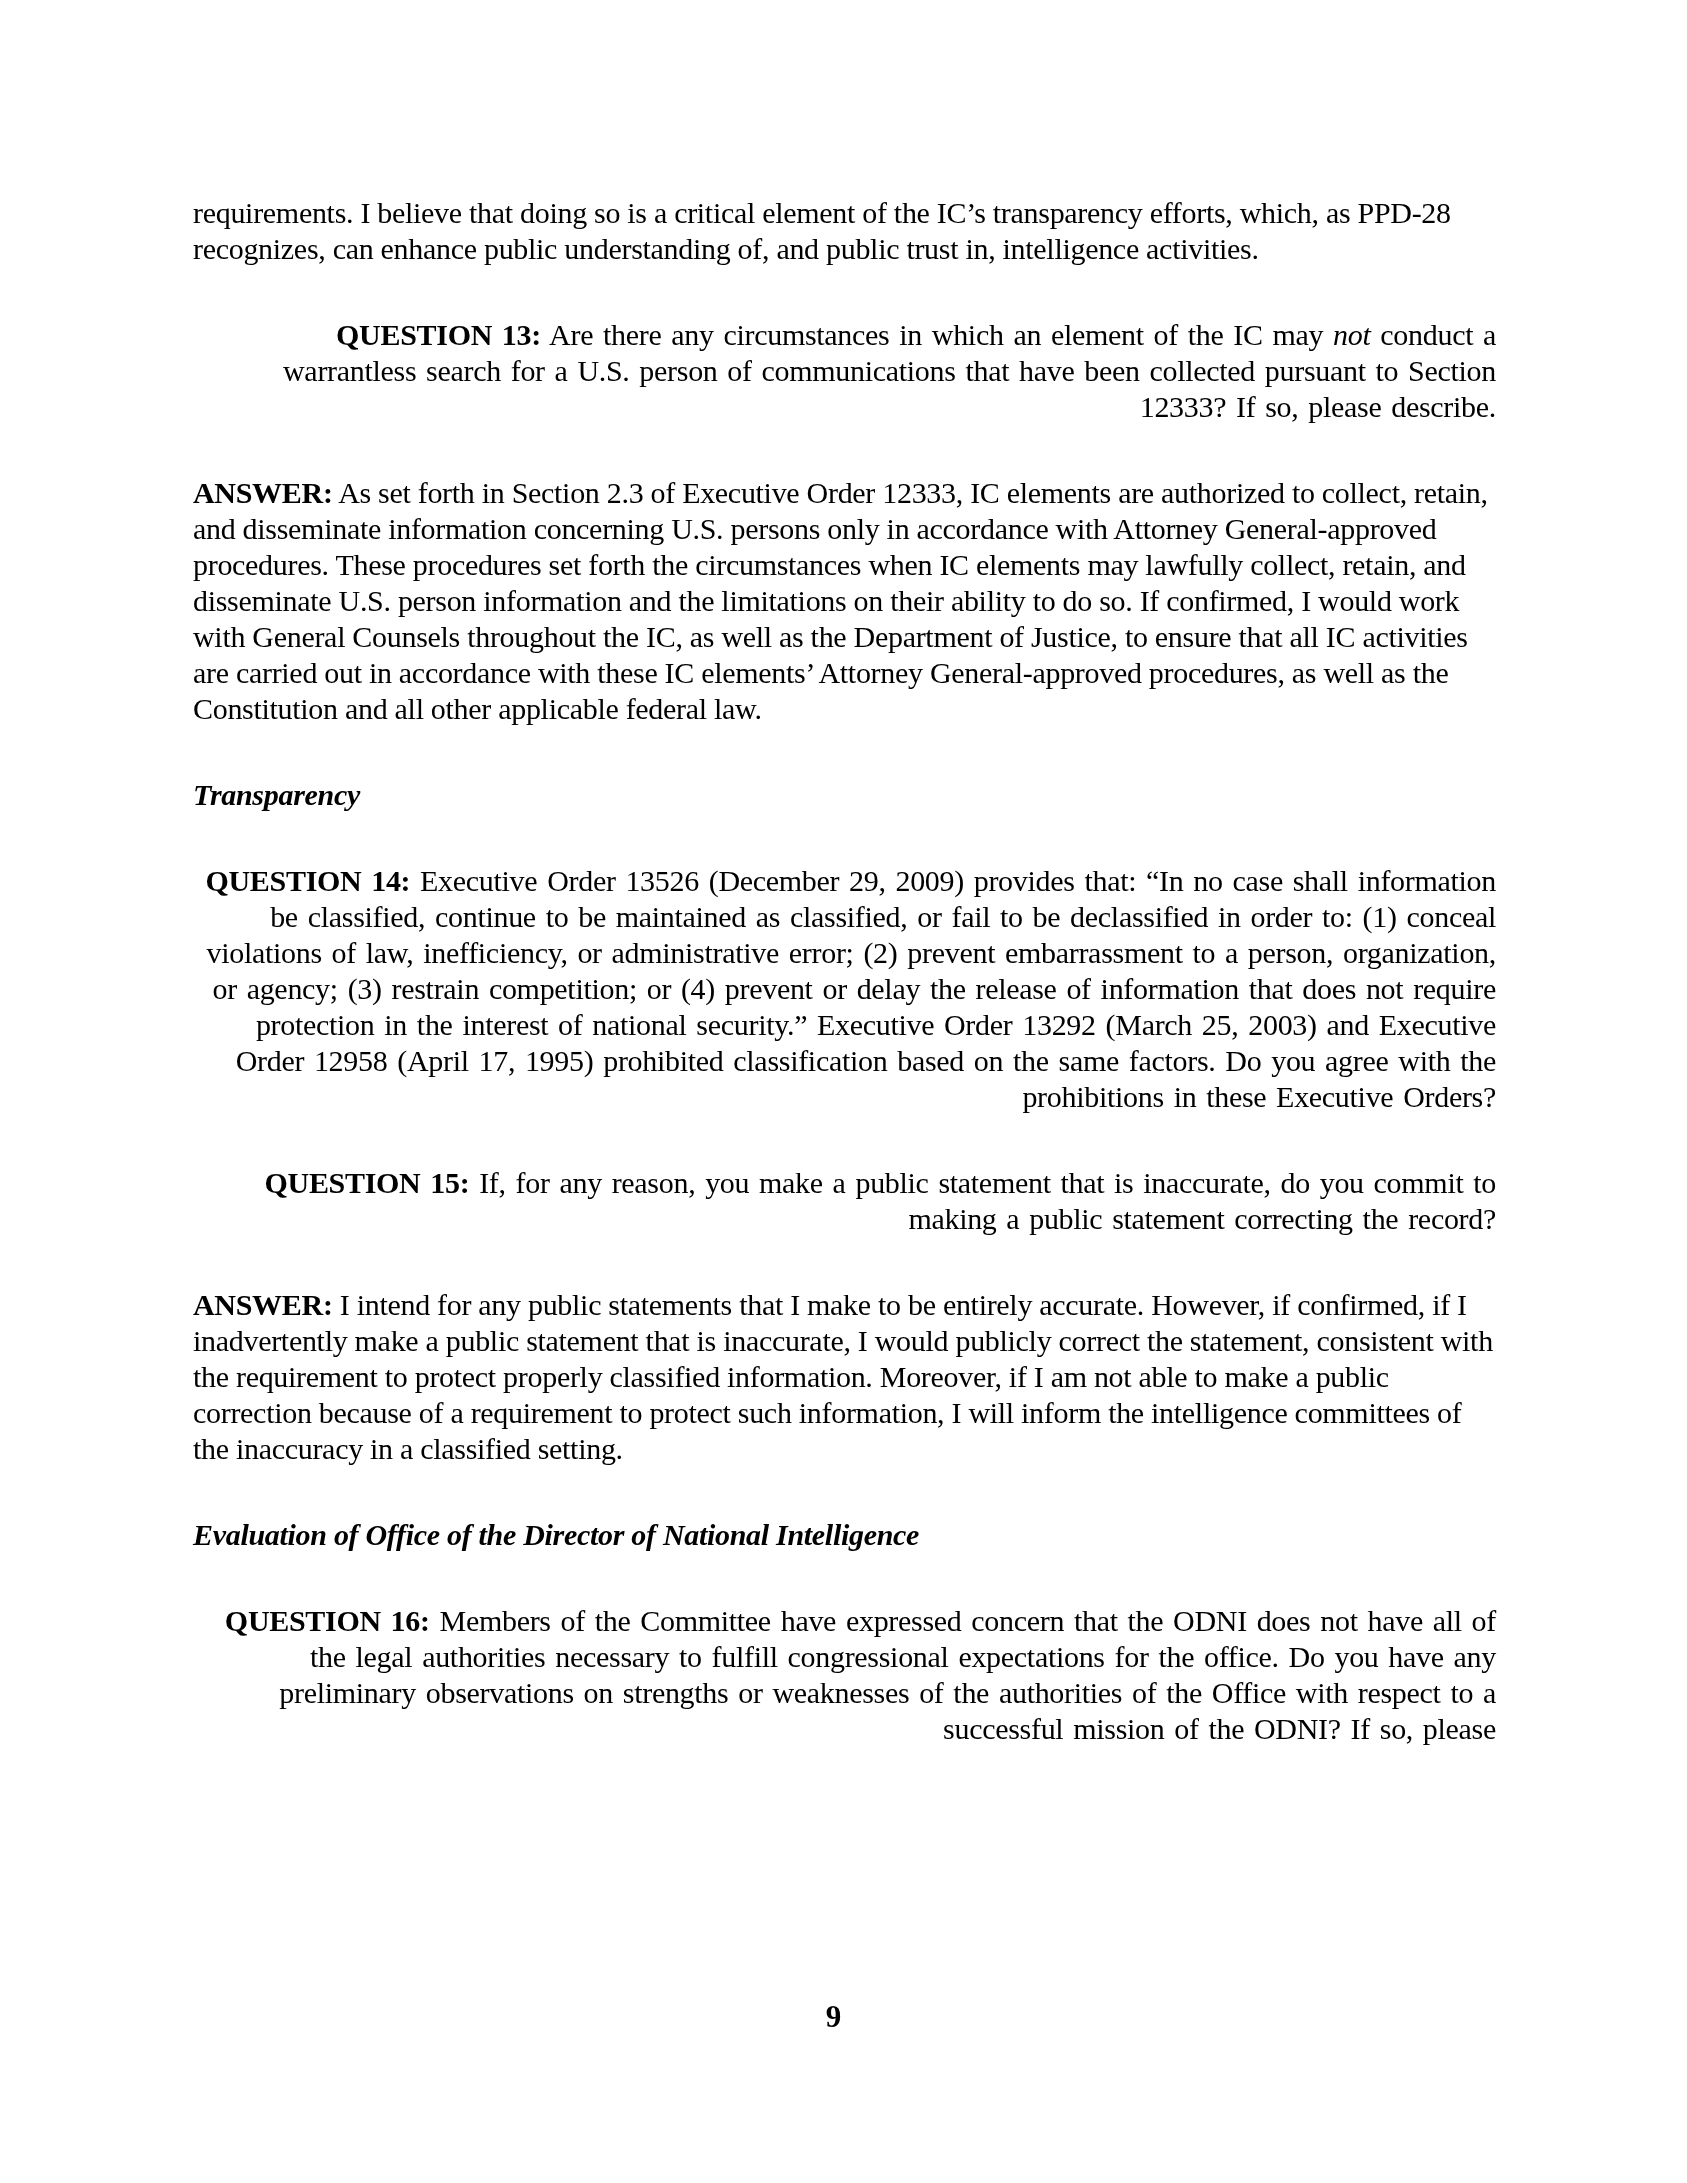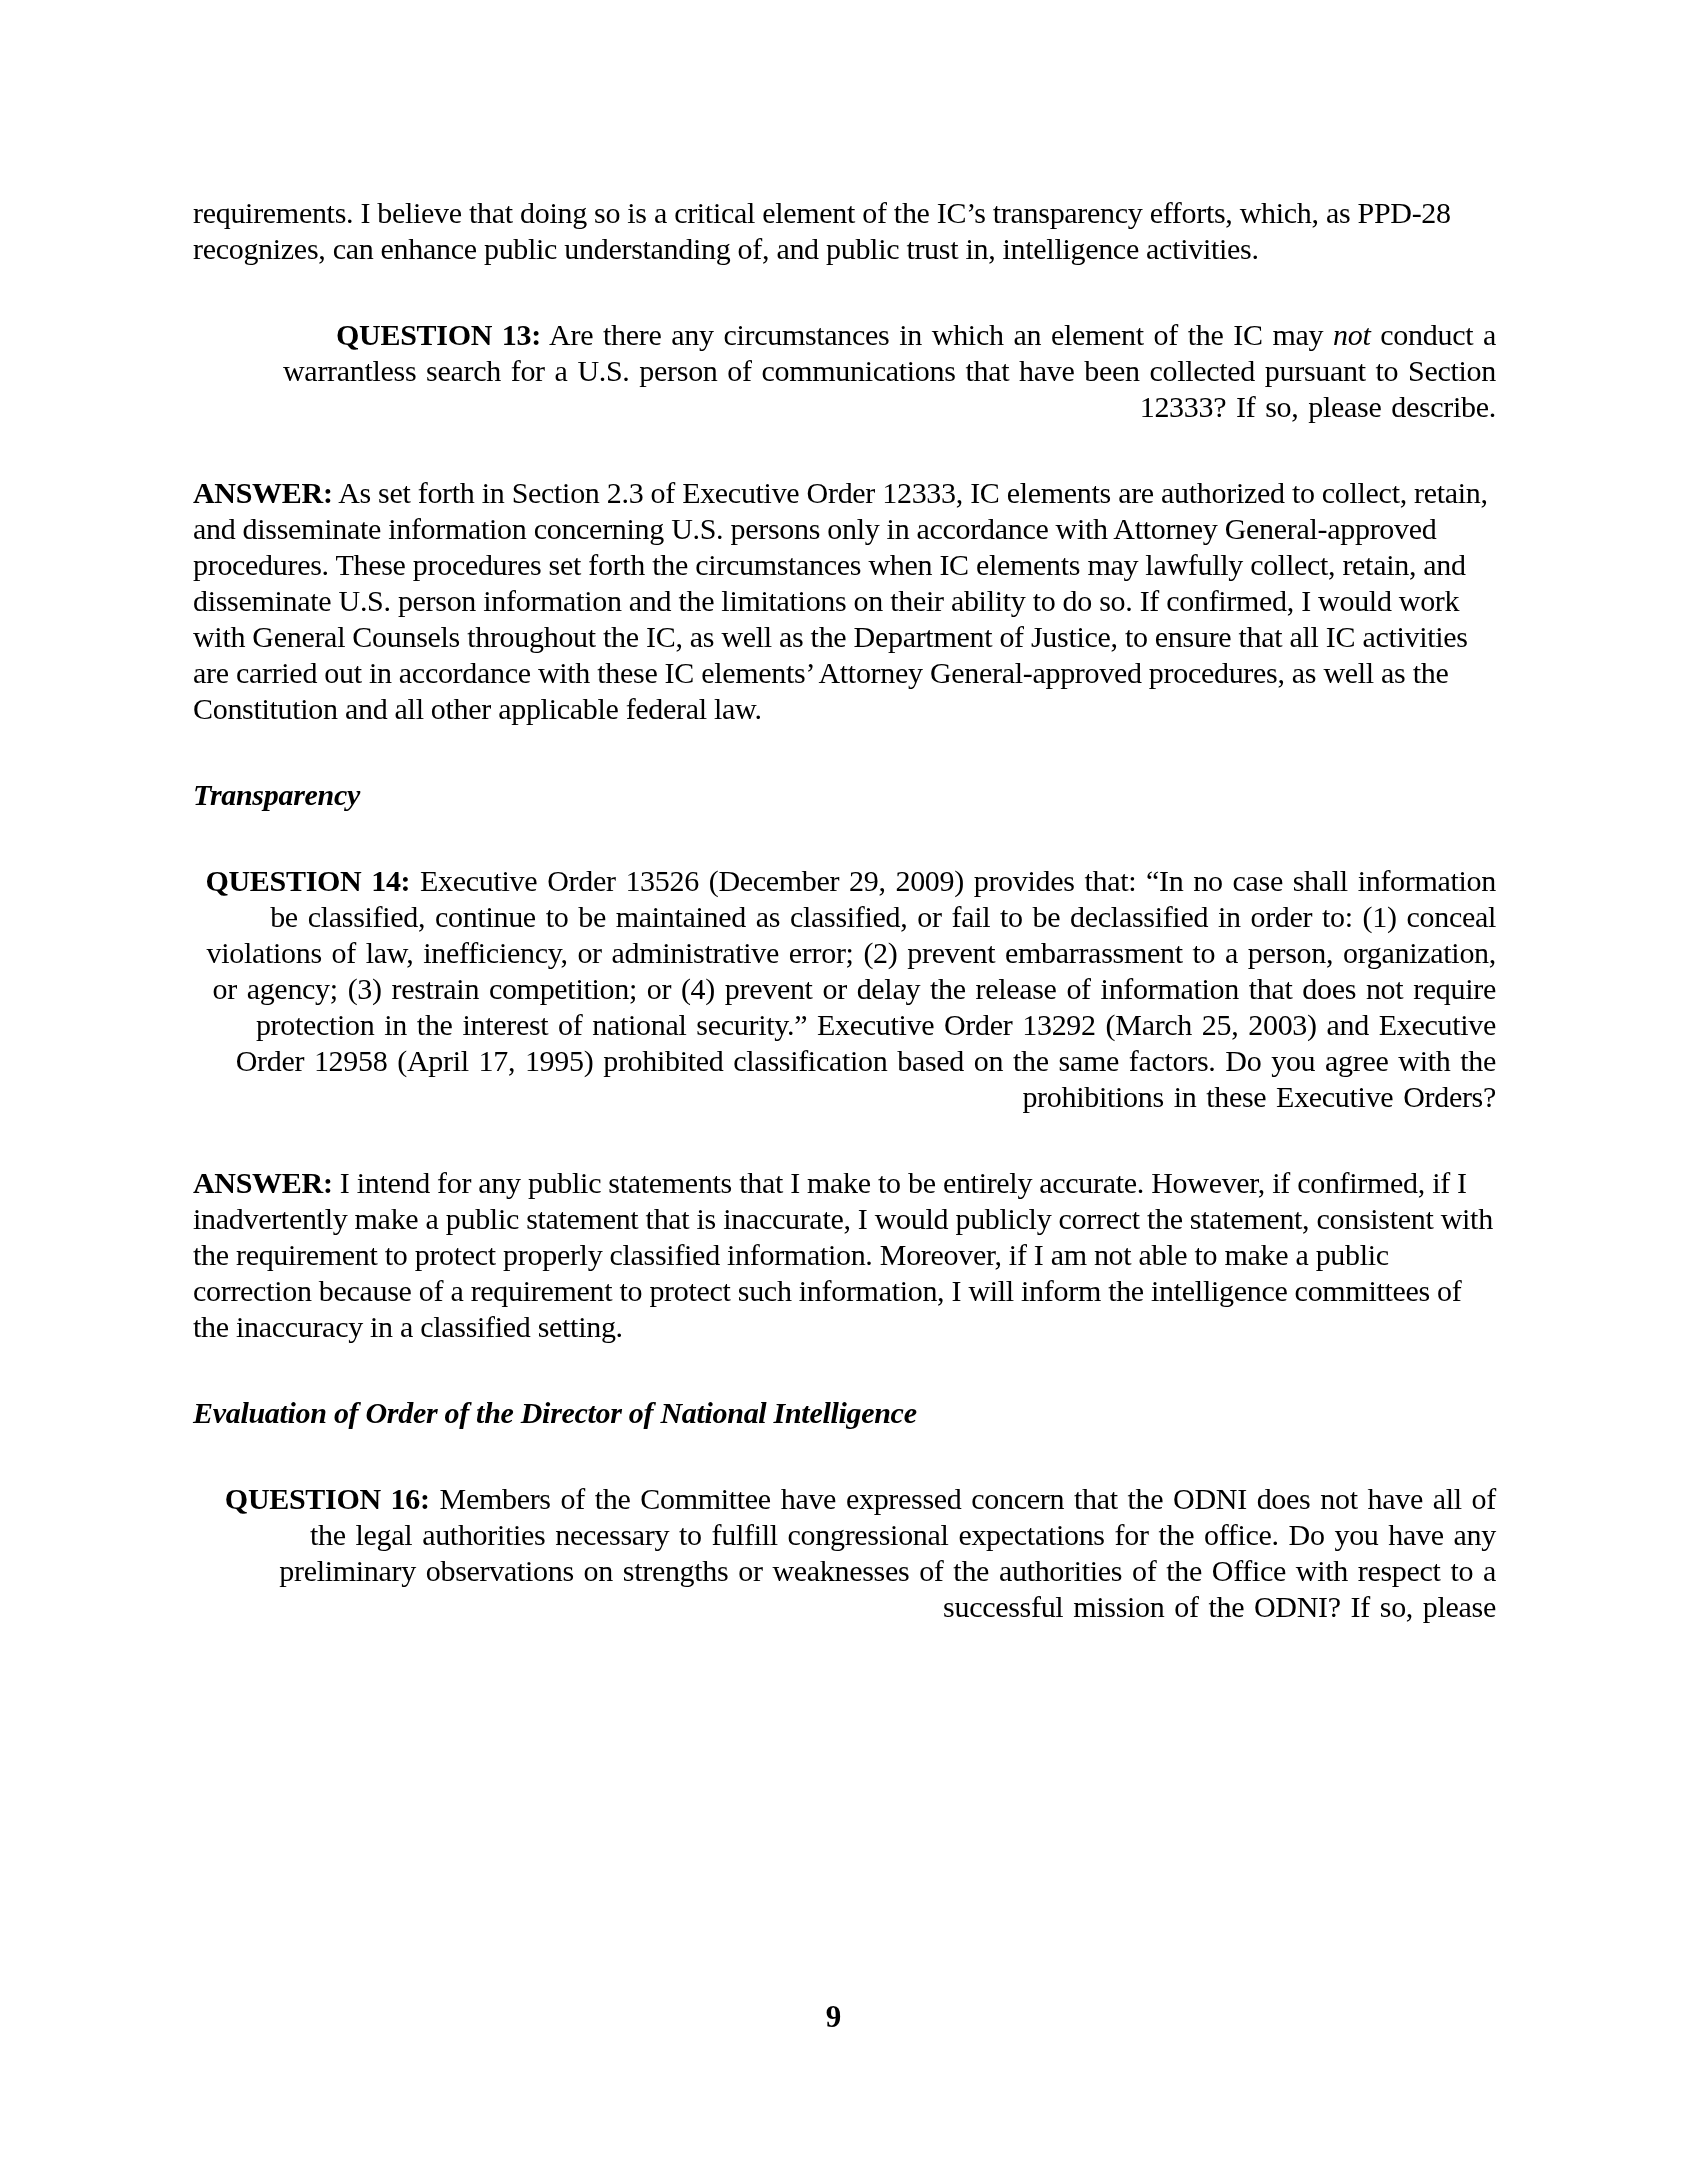--- a/index.html
+++ b/index.html
@@ -53,19 +53,20 @@
 </head>
 <body>
 
 <div class="page">
   <div class="content">
       <p class="block body"><span>requirements. I believe that doing so is a critical element of the IC’s transparency efforts, which, as PPD-28 recognizes, can enhance public understanding of, and public trust in, intelligence activities.</span></p>
       <p class="block question"><span class="b">QUESTION 13:</span><span> Are there any circumstances in which an element of the IC may </span><span class="i">not</span><span> conduct a warrantless search for a U.S. person of communications that have been collected pursuant to Section 12333? If so, please describe.</span></p>
       <p class="block answer"><span class="b">ANSWER:</span><span> As set forth in Section 2.3 of Executive Order 12333, IC elements are authorized to collect, retain, and disseminate information concerning U.S. persons only in accordance with Attorney General-approved procedures. These procedures set forth the circumstances when IC elements may lawfully collect, retain, and disseminate U.S. person information and the limitations on their ability to do so. If confirmed, I would work with General Counsels throughout the IC, as well as the Department of Justice, to ensure that all IC activities are carried out in accordance with these IC elements’ Attorney General-approved procedures, as well as the Constitution and all other applicable federal law.</span></p>
       <h2 class="block heading"><span class="b i">Transparency</span></h2>
       <p class="block question"><span class="b">QUESTION 14:</span><span> Executive Order 13526 (December 29, 2009) provides that: “In no case shall information be classified, continue to be maintained as classified, or fail to be declassified in order to: (1) conceal violations of law, inefficiency, or administrative error; (2) prevent embarrassment to a person, organization, or agency; (3) restrain competition; or (4) prevent or delay the release of information that does not require protection in the interest of national security.” Executive Order 13292 (March 25, 2003) and Executive Order 12958 (April 17, 1995) prohibited classification based on the same factors. Do you agree with the prohibitions in these Executive Orders?</span></p>
+      <p class="block question"><span class="b">QUESTION 15:</span><span> If, for any reason, you make a public statement that is inaccurate, do you commit to making a public statement correcting the record?</span></p>
       <p class="block answer"><span class="b">ANSWER:</span><span> I intend for any public statements that I make to be entirely accurate. However, if confirmed, if I inadvertently make a public statement that is inaccurate, I would publicly correct the statement, consistent with the requirement to protect properly classified information. Moreover, if I am not able to make a public correction because of a requirement to protect such information, I will inform the intelligence committees of the inaccuracy in a classified setting.</span></p>
-      <h2 class="block heading"><span class="b i">Evaluation of Order of the Director of National Intelligence</span></h2>
+      <h2 class="block heading"><span class="b i">Evaluation of Office of the Director of National Intelligence</span></h2>
       <p class="block question"><span class="b">QUESTION 16:</span><span> Members of the Committee have expressed concern that the ODNI does not have all of the legal authorities necessary to fulfill congressional expectations for the office. Do you have any preliminary observations on strengths or weaknesses of the authorities of the Office with respect to a successful mission of the ODNI? If so, please</span></p>
     </div>
   <div class="page-number">9</div>
 </div>
 
 
 </body></html>

